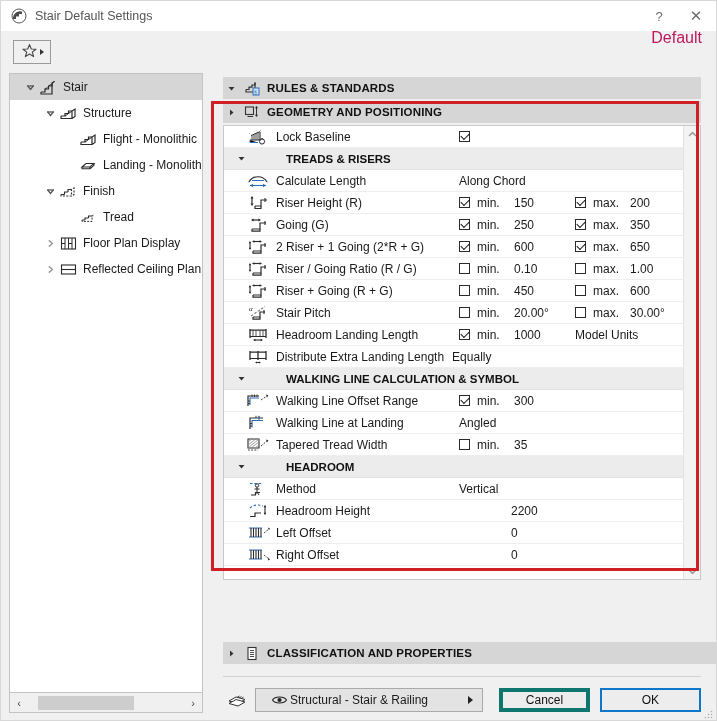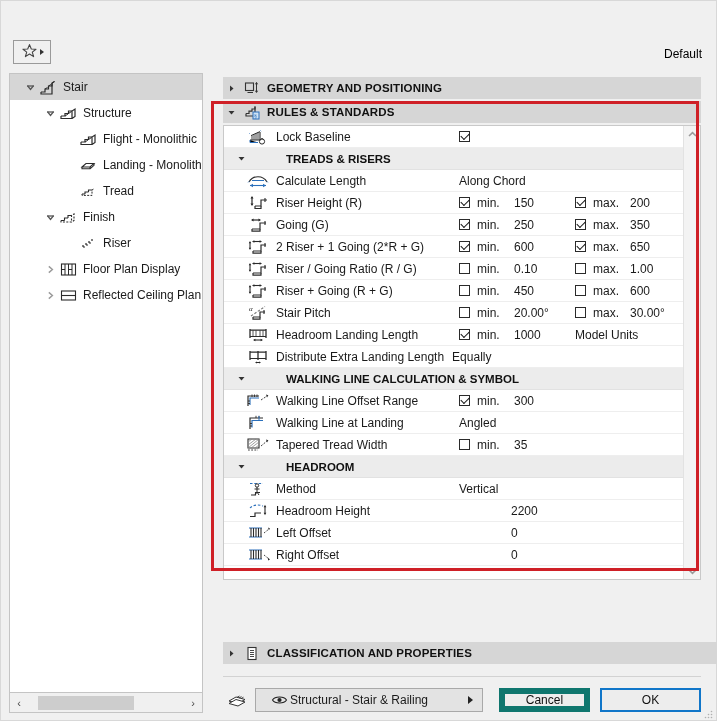--- a/index.html
+++ b/index.html
@@ -16,21 +16,21 @@
   .titlebar{position:absolute;left:0;top:0;width:715px;height:30px;background:#ffffff;display:flex;align-items:center;}
   .titlebar-icon{width:16px;height:16px;margin-left:10px;margin-right:8px;flex:0 0 auto;}
   .titlebar-title{font-size:12.5px;color:#555;flex:1 1 auto;}
   .tb-btn{width:34px;height:29px;display:flex;align-items:center;justify-content:center;color:#6b6b6b;font-size:13px;}
   .tb-btn.close{width:40px;font-size:15px;font-weight:300;}
 
   
   .toolstrip{position:absolute;left:0;top:30px;width:715px;height:39px;background:#f0f0f0;}
   .fav-btn{position:absolute;left:12px;top:39px;width:38px;height:24px;background:#f0f0f0;border:1px solid #9a9a9a;box-sizing:border-box;display:flex;align-items:center;justify-content:center;}
   .fav-caret{width:0;height:0;border-left:4px solid #333;border-top:3.5px solid transparent;border-bottom:3.5px solid transparent;margin-left:2px;}
-  .default-label{position:absolute;right:14px;top:46px;font-size:12px;color:#000000;}
+  .default-label{position:absolute;right:14px;top:28px;font-size:16px;color:#be185d;}
 
   
   .tree-panel{position:absolute;left:8px;top:72px;width:194px;height:620px;background:#ffffff;border:1px solid #c4c4c4;box-sizing:border-box;overflow:hidden;}
   .tree-row{height:26px;display:flex;align-items:center;white-space:nowrap;}
   .tree-row.sel{background:#d6d6d6;}
   .tw{width:16px;height:26px;display:flex;align-items:center;justify-content:center;flex:0 0 auto;}
   .tw svg{display:block;}
   .tree-ico{width:20px;height:20px;flex:0 0 auto;display:flex;align-items:center;justify-content:center;}
   .tree-label{font-size:12px;color:#1a1a1a;margin-left:5px;}
 
@@ -73,30 +73,41 @@
 
   .divider{position:absolute;left:222px;top:675px;width:478px;height:1px;background:#d2d2d2;}
 
   
   .footer{position:absolute;left:222px;top:686px;width:478px;height:26px;display:flex;align-items:center;}
   .layer-ico{width:28px;height:24px;display:flex;align-items:center;justify-content:center;flex:0 0 auto;}
   .combo{width:252px;height:24px;background:#e3e3e3;border:1px solid #a9a9a9;box-sizing:border-box;display:flex;align-items:center;margin-left:4px;padding-left:12px;}
   .eye{width:22px;height:22px;display:flex;align-items:center;justify-content:center;flex:0 0 auto;}
   .combo-text{font-size:12px;flex:1 1 auto;}
   .combo-caret{width:0;height:0;border-left:5px solid #222;border-top:4px solid transparent;border-bottom:4px solid transparent;margin-right:9px;}
-  .btn{height:24px;border:6px solid #0f766e;background:#ededed;box-sizing:border-box;display:flex;align-items:center;justify-content:center;font-size:12px;color:#111;}
+  .btn{height:24px;border:4px solid #0f766e;background:#ededed;box-sizing:border-box;display:flex;align-items:center;justify-content:center;font-size:12px;color:#111;}
   .btn.cancel{width:100px;margin-left:16px;}
   .btn.ok{width:112px;margin-left:10px;border:2px solid #1076c9;background:#ededed;}
   .grip{position:absolute;right:3px;bottom:3px;width:9px;height:9px;}
 </style>
 </head>
 <body>
 
 <div class="window">
 
+  <div class="titlebar">
+    <span class="titlebar-icon">
+      <svg width="16" height="16" viewBox="0 0 16 16">
+        <circle cx="8" cy="8" r="7" fill="#fff" stroke="#555" stroke-width="1"></circle>
+        <path d="M2 11 L5 11 L5 8.5 L8 8.5 L8 6 L11 6 L11 3.6 A7 7 0 0 0 2 11 Z" fill="#4a4a4a"></path>
+      </svg>
+    </span>
+    <span class="titlebar-title">Stair Default Settings</span>
+    <span class="tb-btn">?</span>
+    <span class="tb-btn close">✕</span>
+  </div>
 
   <div class="toolstrip"></div>
   <div class="fav-btn">
     <span>
       <svg width="17" height="16" viewBox="0 0 17 16">
         <path d="M8.5 1.6 L10.3 6 L15 6.2 L11.3 9.1 L12.6 13.6 L8.5 11 L4.4 13.6 L5.7 9.1 L2 6.2 L6.7 6 Z" fill="none" stroke="#444" stroke-width="1.1" stroke-linejoin="round"></path>
       </svg>
     </span>
     <span class="fav-caret"></span>
   </div>
@@ -154,56 +165,45 @@
         <span class="tw"></span>
         <span class="tree-ico">
           <svg width="18" height="16" viewBox="0 0 18 16">
             <path d="M3 10 L7 6.5 L15 6.5 L11 10 Z" fill="#fff" stroke="#2b2b2b" stroke-width="1.1"></path>
             <path d="M3 10 L3 11.8 L11 11.8 L11 10 M11 11.8 L15 8.3 L15 6.5" fill="none" stroke="#2b2b2b" stroke-width="1.1"></path>
           </svg>
         </span>
         <span class="tree-label">Landing - Monolithic</span>
       </div>
       <div class="tree-row">
-        <span style="width:52px;flex:0 0 auto;"></span>
-        <span class="tw"></span>
-        <span class="tree-ico">
-          <svg width="18" height="16" viewBox="0 0 18 16">
-            <path d="M3 11 L6 11 M6 11 L6 9 L9.5 9 M9.5 9 L9.5 7 L13 7" fill="none" stroke="#2b2b2b" stroke-width="1.1"></path>
-            <path d="M3 11 L3 12.4 L13 12.4 L13 7 L15 5.8" fill="none" stroke="#2b2b2b" stroke-width="1" stroke-dasharray="2 1.3"></path>
-          </svg>
-        </span>
-        <span class="tree-label">Tread</span>
-      </div>
-      <div class="tree-row">
         <span style="width:32px;flex:0 0 auto;"></span>
         <span class="tw">
           <svg width="9" height="9" viewBox="0 0 9 9">
             <path d="M1.2 3 L7.8 3" stroke="#555" stroke-width="1.3" fill="none"></path>
             <path d="M1.4 2.6 L4.5 6.4 L7.6 2.6" fill="none" stroke="#555" stroke-width="1.4"></path>
           </svg>
         </span>
         <span class="tree-ico">
           <svg width="18" height="16" viewBox="0 0 18 16">
             <path d="M2 11.5 L5.5 11.5 M5.5 11.5 L5.5 9 L9 9 M9 9 L9 6.5 L12.5 6.5" fill="none" stroke="#2b2b2b" stroke-width="1.1"></path>
             <path d="M2 11.5 L2 13 L12.5 13 L12.5 6.5 L15 5 L15 11.5 L12.5 13" fill="none" stroke="#2b2b2b" stroke-width="1.1" stroke-dasharray="2 1.4"></path>
           </svg>
         </span>
         <span class="tree-label">Finish</span>
       </div>
       <div class="tree-row">
         <span style="width:52px;flex:0 0 auto;"></span>
         <span class="tw"></span>
         <span class="tree-ico">
           <svg width="18" height="16" viewBox="0 0 18 16">
-            <path d="M4 12 L4 10 M7 10 L7 8 M10 8 L10 6 M13 6 L13 4" stroke="#2b2b2b" stroke-width="1.2"></path>
-            <path d="M4 12 L7 12 M7 10 L10 10 M10 8 L13 8" stroke="#2b2b2b" stroke-width="1" stroke-dasharray="2 1.2"></path>
-          </svg>
-        </span>
-        <span class="tree-label">Riser</span>
+            <path d="M3 11 L6 11 M6 11 L6 9 L9.5 9 M9.5 9 L9.5 7 L13 7" fill="none" stroke="#2b2b2b" stroke-width="1.1"></path>
+            <path d="M3 11 L3 12.4 L13 12.4 L13 7 L15 5.8" fill="none" stroke="#2b2b2b" stroke-width="1" stroke-dasharray="2 1.3"></path>
+          </svg>
+        </span>
+        <span class="tree-label">Tread</span>
       </div>
       <div class="tree-row">
         <span style="width:32px;flex:0 0 auto;"></span>
         <span class="tw">
           <svg width="9" height="9" viewBox="0 0 9 9">
             <path d="M2.8 1.4 L6.4 4.5 L2.8 7.6" fill="none" stroke="#9a9a9a" stroke-width="1.4"></path>
           </svg>
         </span>
         <span class="tree-ico">
           <svg width="17" height="15" viewBox="0 0 17 15">
@@ -232,54 +232,54 @@
     </div>
   <div class="hscroll">
     <span class="hs-arrow">‹</span>
     <span class="hs-track">
         <span class="hs-thumb"></span>
       </span>
     <span class="hs-arrow">›</span>
   </div>
 
   <div class="content">
+
+    <div class="sec-header">
+      <span class="tw">
+        <svg width="9" height="9" viewBox="0 0 9 9">
+            <path d="M1.5 3 L7.5 3 L4.5 6.6 Z" fill="#333"></path>
+          </svg>
+      </span>
+      <span class="sec-ico">
+        <svg width="17" height="16" viewBox="0 0 17 16">
+          <path d="M2 9.5 L5 9.5 L5 7.2 L8 7.2 L8 5 L11 5 L11 2.6" fill="none" stroke="#333" stroke-width="1.2"></path>
+          <path d="M2 9.5 L2 12 L11 12 L11 2.6" fill="none" stroke="#333" stroke-width="1.2"></path>
+          <rect x="9" y="8" width="6" height="7" fill="#cfe3f5" stroke="#2a6fbb" stroke-width="1"></rect>
+          <text x="10" y="13.6" font-size="6" fill="#2a6fbb" font-family="serif">§</text>
+        </svg>
+      </span>
+      <span class="sec-title">RULES &amp; STANDARDS</span>
+    </div>
 
     <div class="sec-header">
       <span class="tw">
         <svg width="9" height="9" viewBox="0 0 9 9">
             <path d="M3 1.5 L6.5 4.5 L3 7.5 Z" fill="#333"></path>
           </svg>
       </span>
       <span class="sec-ico">
         <svg width="16" height="15" viewBox="0 0 16 15">
           <rect x="1.5" y="2" width="8" height="7.5" fill="none" stroke="#333" stroke-width="1.1"></rect>
           <path d="M3.5 11.5 L9 11.5" stroke="#333" stroke-width="1"></path>
           <path d="M12.5 1.5 L12.5 11" stroke="#333" stroke-width="1"></path>
           <path d="M12.5 1 L10.8 3.2 L14.2 3.2 Z" fill="#333"></path>
           <path d="M12.5 12 L10.8 9.8 L14.2 9.8 Z" fill="#333"></path>
         </svg>
       </span>
       <span class="sec-title">GEOMETRY AND POSITIONING</span>
-    </div>
-
-    <div class="sec-header">
-      <span class="tw">
-        <svg width="9" height="9" viewBox="0 0 9 9">
-            <path d="M1.5 3 L7.5 3 L4.5 6.6 Z" fill="#333"></path>
-          </svg>
-      </span>
-      <span class="sec-ico">
-        <svg width="17" height="16" viewBox="0 0 17 16">
-          <path d="M2 9.5 L5 9.5 L5 7.2 L8 7.2 L8 5 L11 5 L11 2.6" fill="none" stroke="#333" stroke-width="1.2"></path>
-          <path d="M2 9.5 L2 12 L11 12 L11 2.6" fill="none" stroke="#333" stroke-width="1.2"></path>
-          <rect x="9" y="8" width="6" height="7" fill="#cfe3f5" stroke="#2a6fbb" stroke-width="1"></rect>
-          <text x="10" y="13.6" font-size="6" fill="#2a6fbb" font-family="serif">§</text>
-        </svg>
-      </span>
-      <span class="sec-title">RULES &amp; STANDARDS</span>
     </div>
 
     <div class="panel" style="height:455px;">
       <div class="rows" id="rows">
           <div class="row">
             <span class="row-ico">
               <svg width="24" height="18" viewBox="0 0 24 18">
                 <path d="M3 12 L13 12 L13 4" fill="none" stroke="#2b2b2b" stroke-width="1.1"></path>
                 <path d="M3 12 L3 14.5 L11 14.5" stroke="#2a6fbb" stroke-width="1"></path>
                 <path d="M5 11.8 L5 7.5 M7 11.8 L7 6.3 M9 11.8 L9 5.2 M11 11.8 L11 4.2" stroke="#2b2b2b" stroke-width="0.9"></path>

